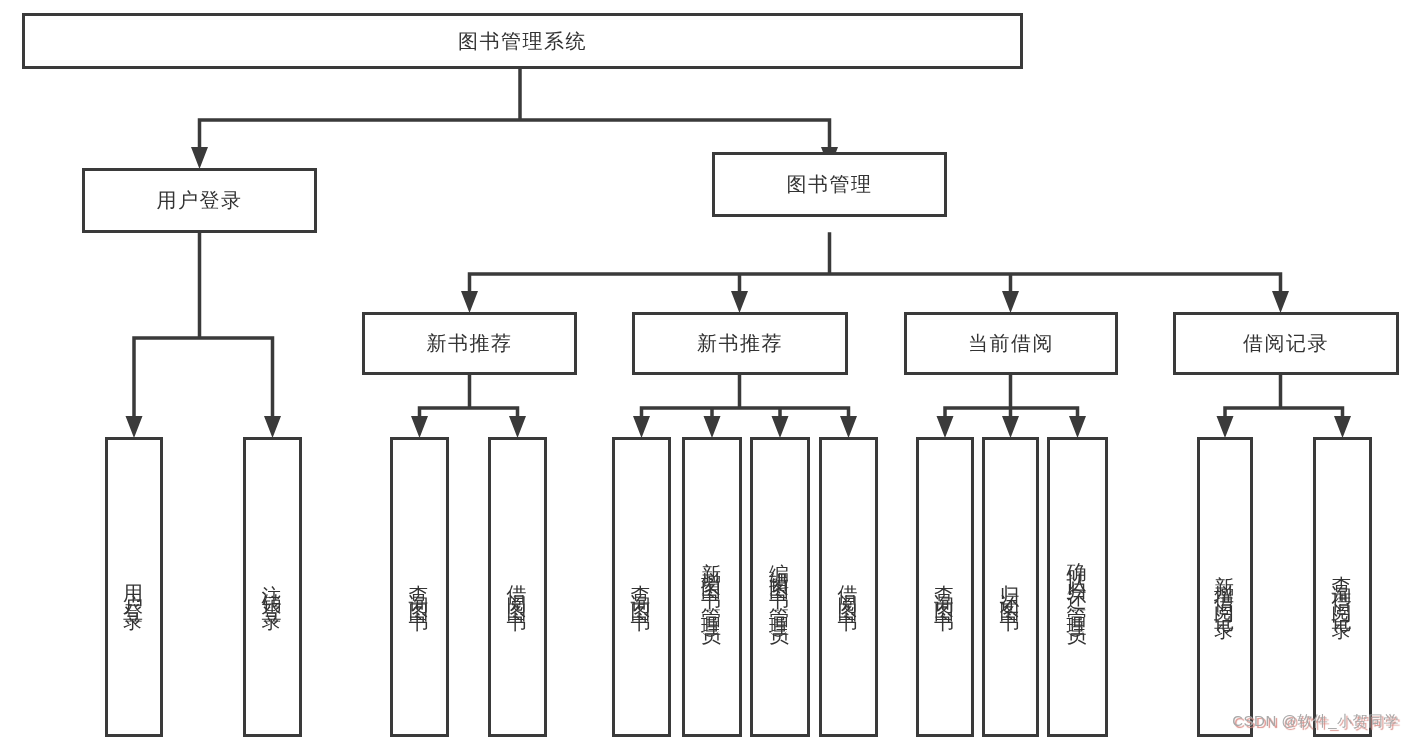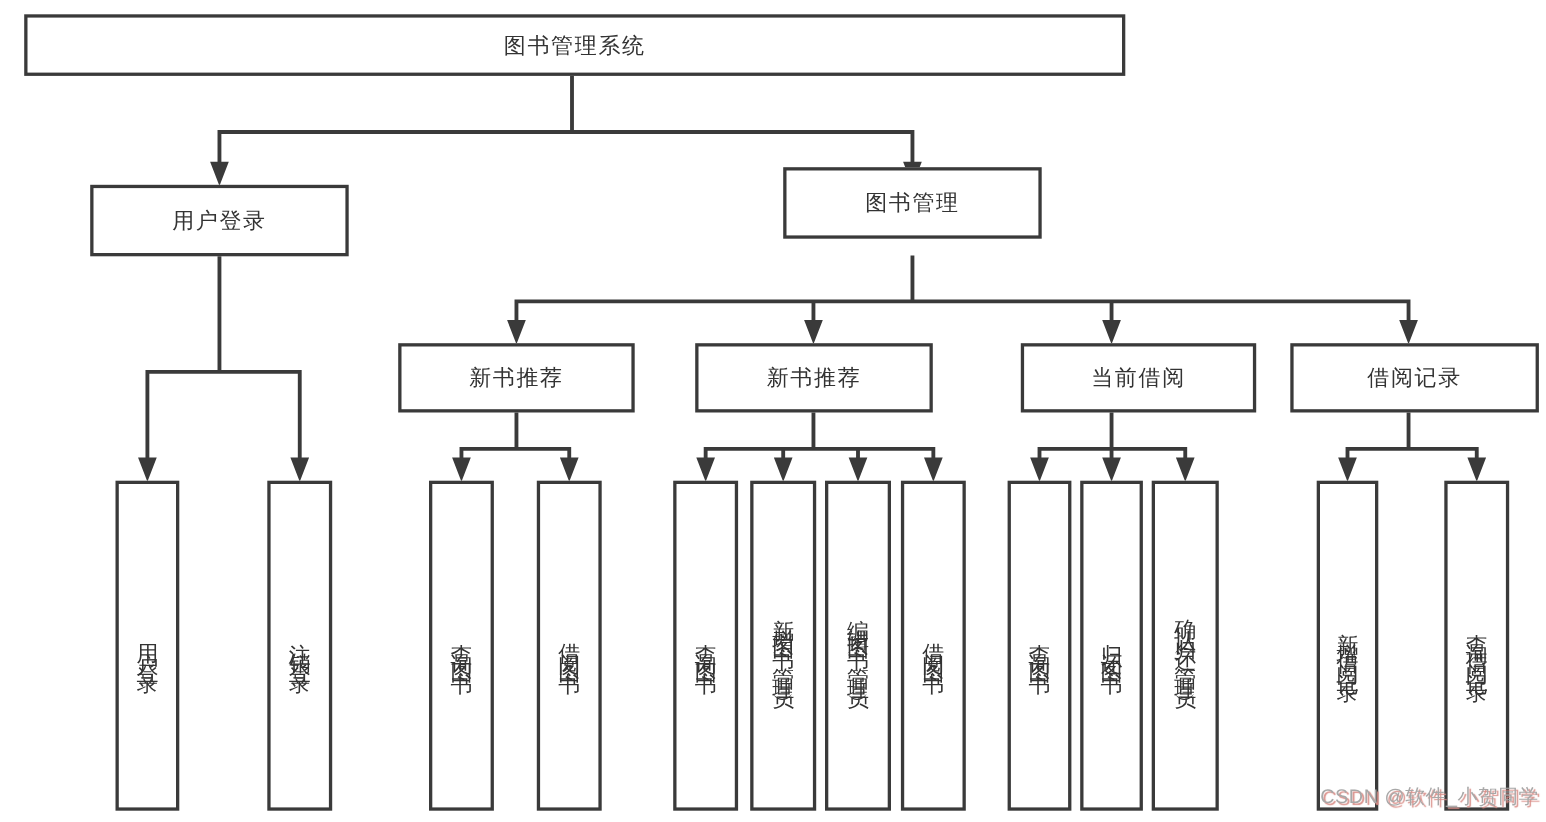--- a/index.html
+++ b/index.html
@@ -55,21 +55,21 @@
     writing-mode: vertical-rl;
     text-orientation: mixed;
     letter-spacing: 9px;
     top: 437px;
     height: 300px;
   }
   .watermark {
     position: absolute;
     top: 712px;
     right: 6px;
-    font-size: 18px;
+    font-size: 15px;
     letter-spacing: 0.5px;
     color: var(--watermark-gray);
     text-shadow: 2px 2px 1px var(--watermark-shadow);
     white-space: nowrap;
   }
 </style>
 </head>
 <body>
 
 <div id="stage">
@@ -112,21 +112,21 @@
       M1334,416 L1351,416 L1342.5,438 Z"></path>
   </svg>
 
   <div class="node root" style="left:22px; top:13px; width:1001px; height:56px;">图书管理系统</div>
 
   <div class="node" style="left:82px; top:168px; width:235px; height:65px;">用户登录</div>
   <div class="node" style="left:712px; top:152px; width:235px; height:65px;">图书管理</div>
 
   <div class="node" style="left:362px; top:312px; width:215px; height:63px;">新书推荐</div>
   <div class="node" style="left:632px; top:312px; width:216px; height:63px;">新书推荐</div>
-  <div class="node" style="left:904px; top:312px; width:214px; height:63px;margin-left:24px;">当前借阅</div>
+  <div class="node" style="left:904px; top:312px; width:214px; height:63px;">当前借阅</div>
   <div class="node" style="left:1173px; top:312px; width:226px; height:63px;">借阅记录</div>
 
   <div class="leaf" style="left:105px; width:58px;">用户登录</div>
   <div class="leaf" style="left:243px; width:59px;">注销登录</div>
 
   <div class="leaf" style="left:390px; width:59px;">查询图书</div>
   <div class="leaf" style="left:488px; width:59px;">借阅图书</div>
 
   <div class="leaf" style="left:612px; width:59px;">查询图书</div>
   <div class="leaf" style="left:682px; width:60px;">新增图书（管理员）</div>

